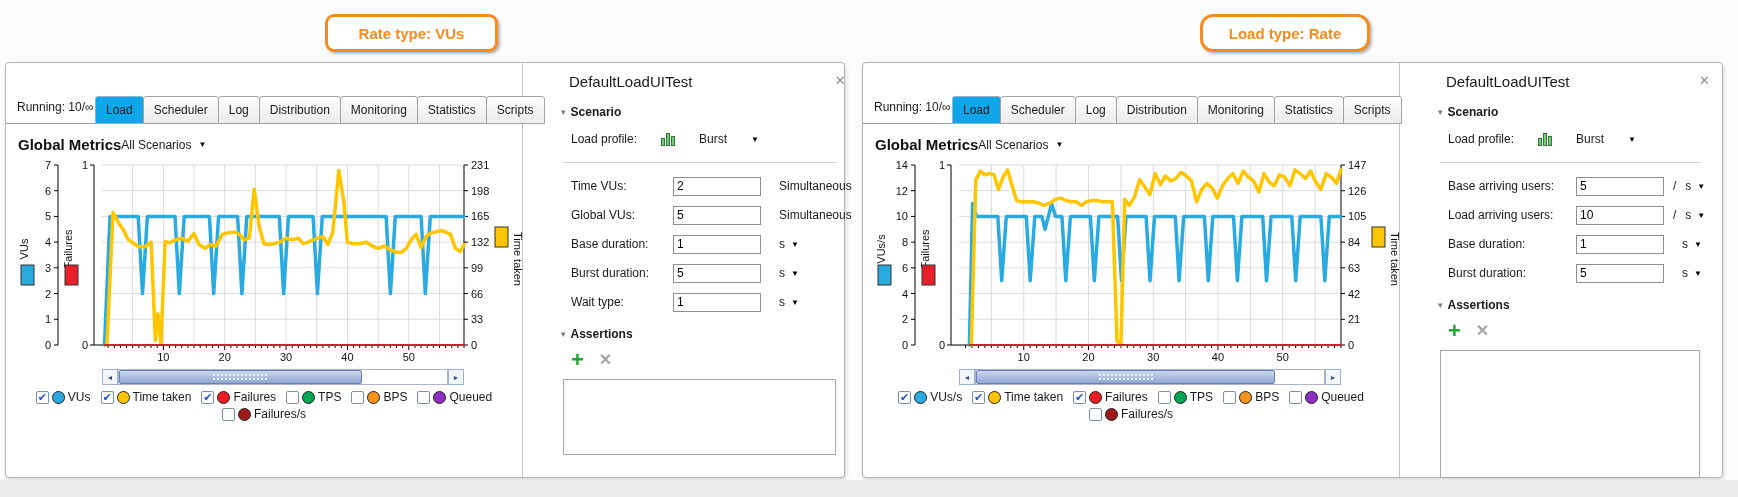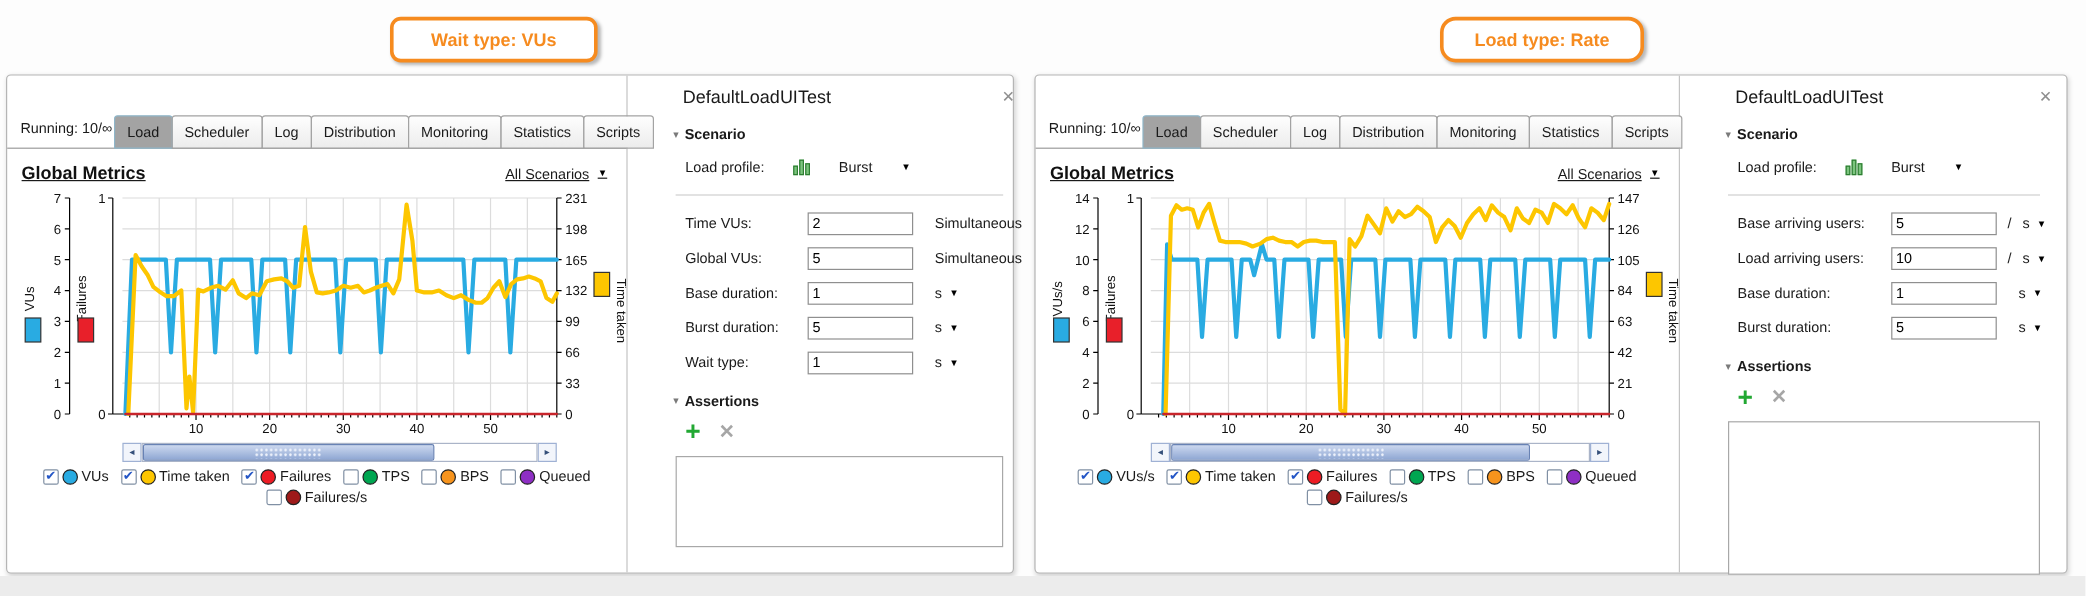--- a/index.html
+++ b/index.html
@@ -33,24 +33,24 @@
 
   
   .tabbar { position:relative; height:61px; border-bottom:1px solid #9c9c9c; }
   .running { position:absolute; left:11px; bottom:9px; font-size:12px; }
   .tabs { position:absolute; left:90px; bottom:-1px; display:flex; }
   .tab {
     padding:6px 10px; font-size:12px; border:1px solid #a3a3a3; margin-left:-1px;
     background:linear-gradient(#fefefe,#ececec); border-radius:3px 3px 0 0; cursor:default;
     white-space:nowrap;
   }
-  .tab.active { background:#a3a3a3; border-color:#8fb6c9; }
+  .tab.active { background:#0ea5e9; border-color:#8fb6c9; }
 
   
-  .metrics-row { display:flex; justify-content:space-between; align-items:center; padding:12px 16px 0 12px;text-decoration:underline; }
+  .metrics-row { display:flex; align-items:center; padding:12px 16px 0 12px; }
   .gm-title { font-size:15px; font-weight:600; color:#111; }
   .scenario-select { display:flex; align-items:center; gap:7px; font-size:12px; cursor:default; }
   .dd { font-size:8px; color:#000; }
 
   .chart { display:block; margin-top:2px; }
   .chart text { font-family:"Liberation Sans", sans-serif; font-size:11px; fill:#111; }
 
   
   .scrollbar { display:flex; height:16px; margin-left:96px; margin-top:2px; }
   .win0 .scrollbar { width:362px; }
@@ -105,21 +105,21 @@
   .f-dd { margin-left:6px; }
   .assert-tools { margin:9px 0 0 16px; display:flex; align-items:center; gap:15px; }
   .plus { color:#22a833; font-size:22px; font-weight:bold; line-height:16px; cursor:default; }
   .xgray { color:#a6a6a6; font-size:16px; font-weight:bold; cursor:default; }
   .assert-box { margin:10px 22px 0 8px; border:1px solid #a8a8a8; background:#fff; }
   .b0 { height:76px; } .b1 { height:128px; }
 </style>
 </head>
 <body>
 
-<div class="badge badge0">Wait type: VUs</div>
+<div class="badge badge0">Rate type: VUs</div>
 <div class="badge badge1">Load type: Rate</div>
 
 <div class="win win0">
   <div class="chart-pane">
     <div class="tabbar">
       <span class="running">Running: 10/∞</span>
       <div class="tabs">
         <div class="tab active">Load</div>
         <div class="tab">Scheduler</div>
         <div class="tab">Log</div>

